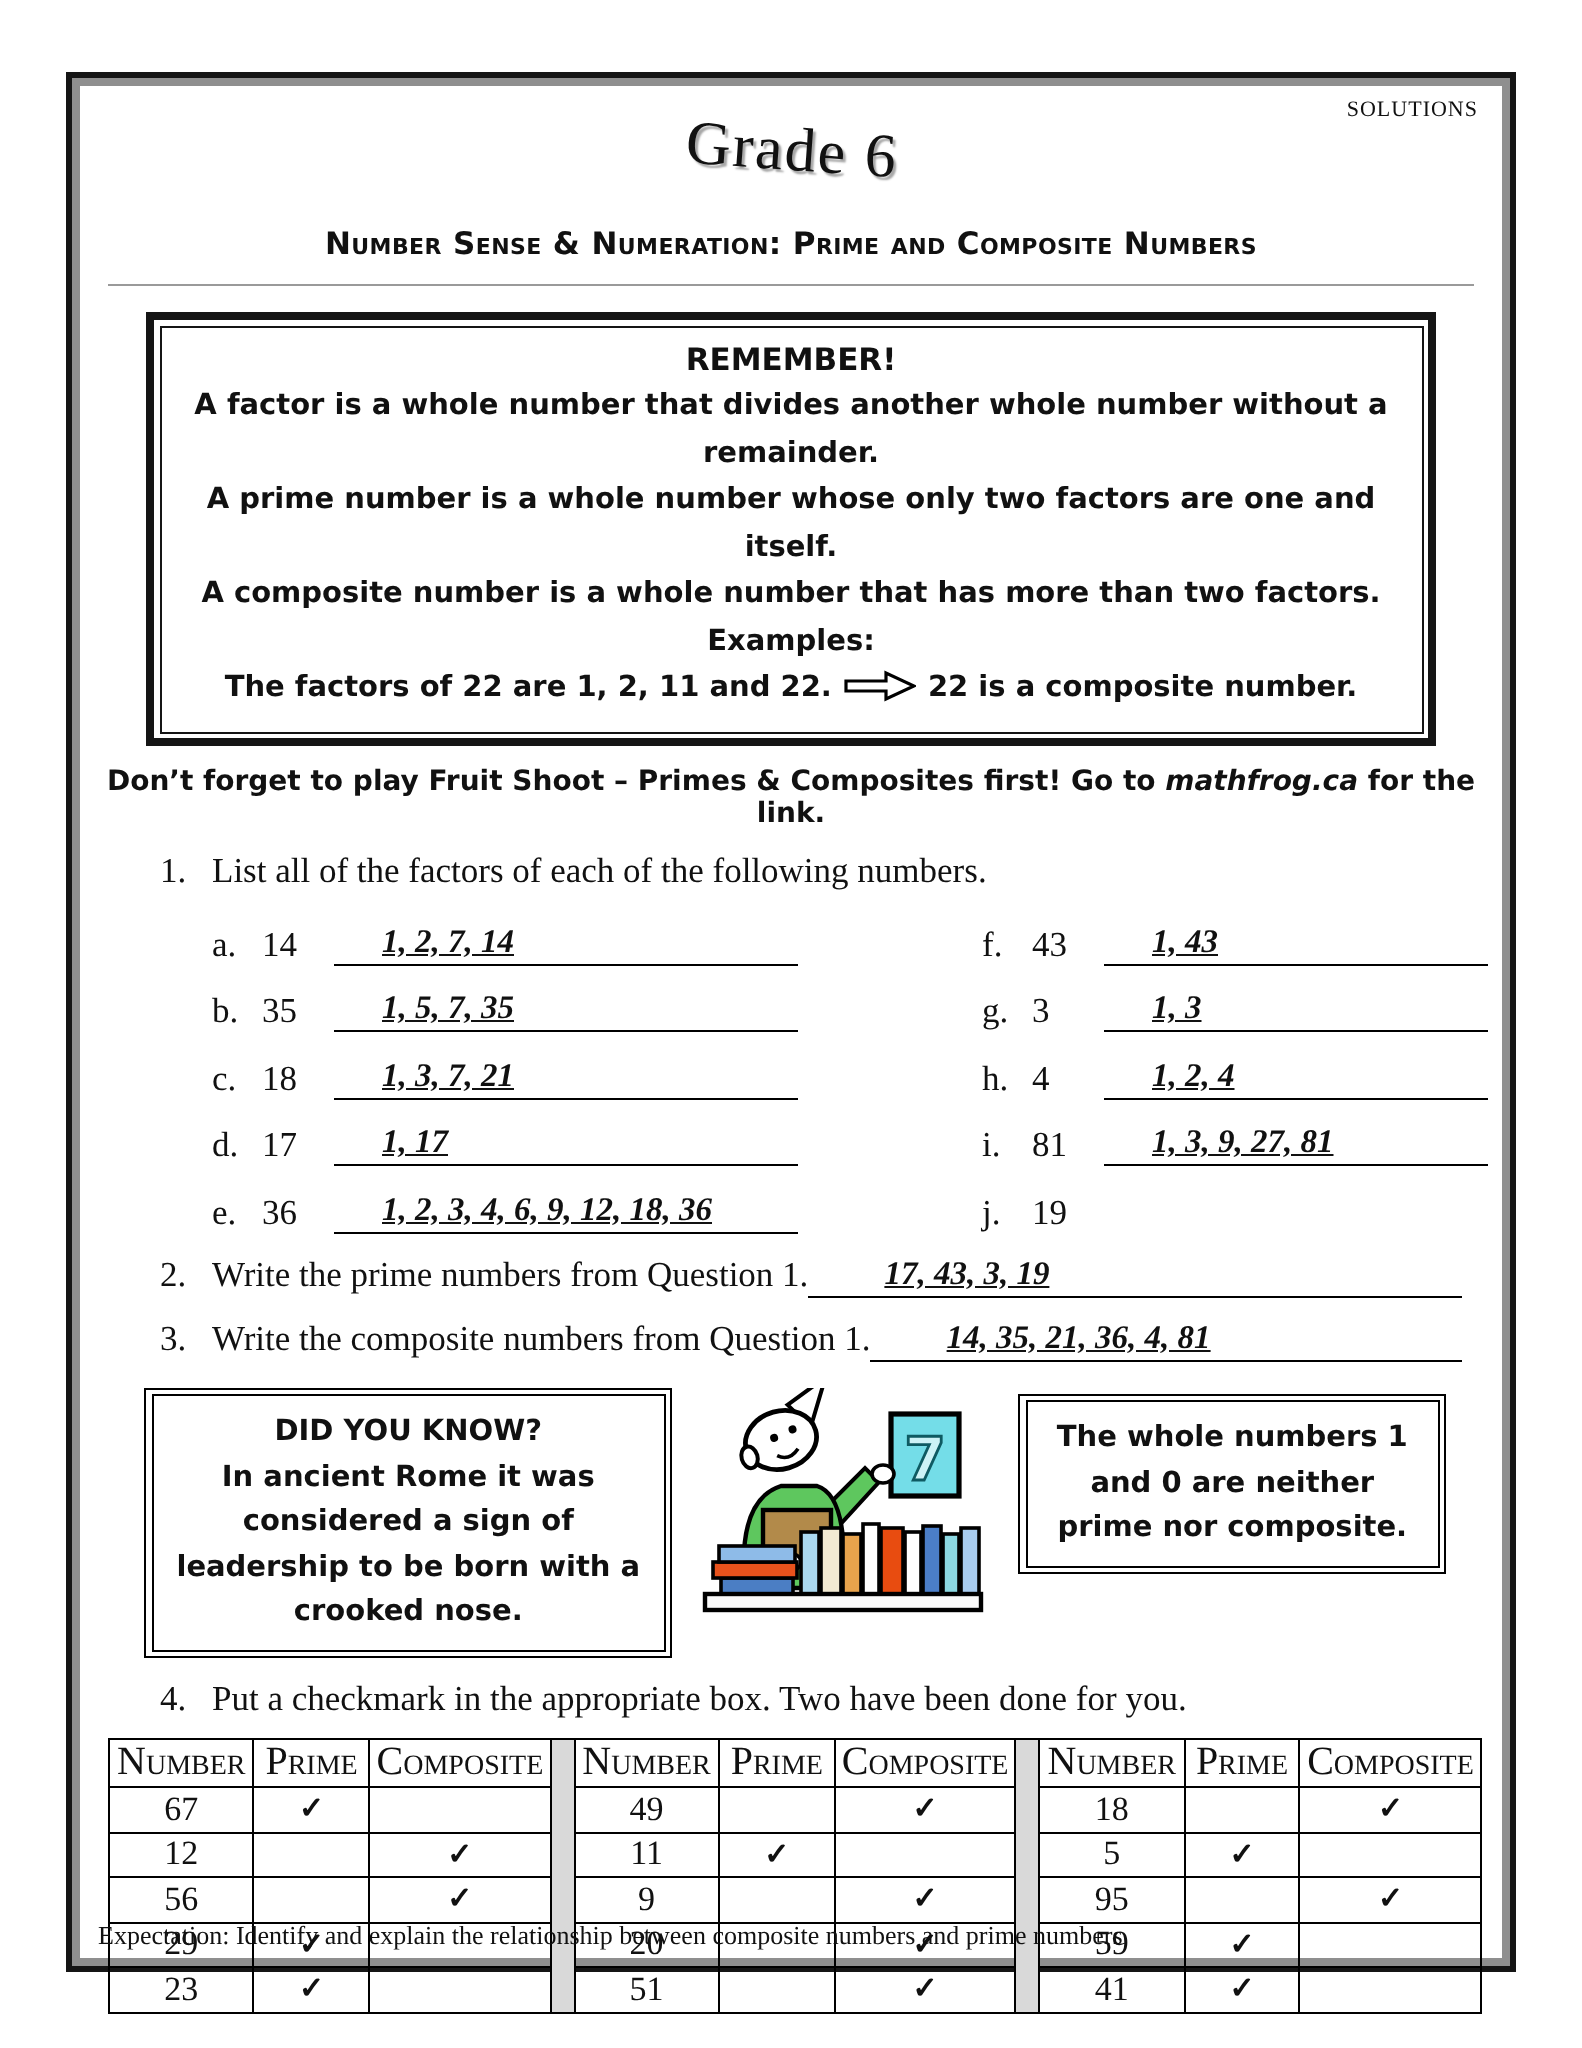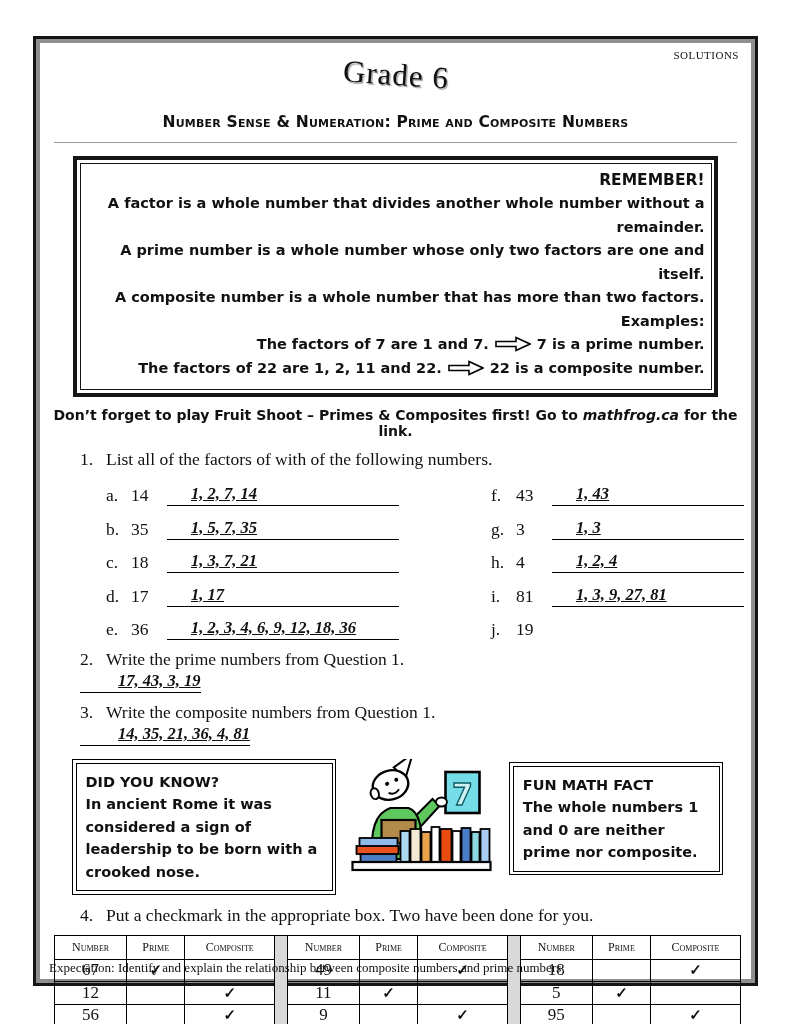--- a/index.html
+++ b/index.html
@@ -27,21 +27,21 @@
     text-shadow: 1.5px 1.5px 1px rgba(0,0,0,.35); letter-spacing: 1px;
   }
   .subtitle {
     text-align: center; font-variant: small-caps; font-size: 15.5px;
     letter-spacing: .2px; margin-top: 8px;
   }
   .rule { border: none; border-top: 1.5px solid #9a9a9a; margin: 11px 4px 0 4px; }
 
   .remember { margin: 13px 23px 0 23px; border: 4px solid #151515; padding: 2.5px; }
   .remember-inner {
-    border: 1.5px solid #151515; padding: 5px 6px 9px 6px; text-align: right;
+    border: 1.5px solid #151515; padding: 5px 6px 9px 6px; text-align: center;
     font-size: 14.5px; line-height: 23.5px;
   }
   .remember-inner .ttl { font-size: 15.5px; }
   .ex-line { white-space: nowrap; }
   .arrow-icon { vertical-align: -3px; margin: 0 6px; }
 
   .note { text-align: center; font-size: 14px; margin-top: 10px; }
 
   .q-prompt { font-size: 17.5px; margin: 10px 0 0 30px; }
   .q-num { display: inline-block; width: 26px; }
@@ -52,41 +52,41 @@
   .q1-item { display: flex; align-items: flex-end; height: 33.5px; font-size: 17.5px; }
   .q1-letter { width: 25px; }
   .q1-value { width: 36px; }
   .blank { border-bottom: 1.5px solid #000; padding: 0 0 1px 24px; }
   .q1-col-left .blank { width: 232px; }
   .q1-col-right .blank { width: 192px; }
   .answer {
     font-weight: bold; font-style: italic; text-decoration: underline;
     font-size: 16.5px; white-space: nowrap;
   }
-  .q-line { display: flex; align-items: flex-start; margin: 9px 10px 0 30px; font-size: 17.5px; flex-direction: column; }
+  .q-line { display: flex; align-items: center; margin: 9px 10px 0 30px; font-size: 17.5px; }
   .q-line .blank { flex: 1; padding-left: 38px; }
 
   .facts-row { display: flex; align-items: flex-start; margin: 13px 18px 0 22px; }
   .fact-box { border: 1.5px solid #000; padding: 2.5px; background: #fff; }
   .fact-inner {
-    border: 1px solid #000; padding: 7px 9px; text-align: left;
+    border: 1px solid #000; padding: 7px 9px; text-align: center;
     font-size: 14.5px; line-height: 22.5px;
   }
   .box-know { width: 282px; }
   .box-fact { width: 228px; margin-top: 3px; }
   .illus { width: 147px; margin: 0 14px 0 12px; flex: none; }
 
   .checkmark-table {
     border-collapse: collapse; margin: 9px 0 0 4px; table-layout: fixed;
   }
   .checkmark-table th, .checkmark-table td {
     border: 1.3px solid #000; text-align: center; padding: 0;
   }
   .checkmark-table th {
-    font-variant: small-caps; font-weight: normal; font-size: 12px; height: 24px;
+    font-variant: small-caps; font-weight: normal; font-size: 20px; height: 24px;
   }
   .checkmark-table td { height: 22.5px; font-size: 17px; margin-top: 28px; }
   td.check { font-size: 15px; font-weight: bold; }
   .sep { background: #d9d9d9; border-top: none !important; border-bottom: none !important; }
   tr.header-row .sep { border-top: 1.3px solid #000 !important; }
   tr:last-child .sep { border-bottom: 1.3px solid #000 !important; }
 
   .footer { position: absolute; left: 9px; bottom: 3px; font-size: 13px; }
 </style>
 </head>
@@ -106,38 +106,33 @@
     <hr class="rule">
 
     <div class="remember">
       <div class="remember-inner comic">
         <div class="ttl">REMEMBER!</div>
         <div><span>A </span><b>factor</b><span> is a whole number that divides another whole number without a remainder.</span></div>
         <div><span>A </span><b>prime number</b><span> is a whole number whose only two factors are one and itself.</span></div>
         <div><span>A </span><b>composite number</b><span> is a whole number that has more than two factors.</span></div>
         <div><b>Examples:</b></div>
         <div class="ex-line">
-          <span>The factors of 7 are 1 and 7.</span><svg class="arrow-icon" width="36" height="16" viewBox="0 0 36 16">
-              <path d="M1,5.5 H21 V1.5 L35,8 L21,14.5 V10.5 H1 Z" fill="#fff" stroke="#000" stroke-width="1.6"></path>
-            </svg><span>7 is a </span><b>prime number</b><b>.</b>
-        </div>
-        <div class="ex-line">
           <span>The factors of 22 are 1, 2, 11 and 22.</span><svg class="arrow-icon" width="36" height="16" viewBox="0 0 36 16">
               <path d="M1,5.5 H21 V1.5 L35,8 L21,14.5 V10.5 H1 Z" fill="#fff" stroke="#000" stroke-width="1.6"></path>
             </svg><span>22 is a </span><b>composite number</b><b>.</b>
         </div>
       </div>
     </div>
 
     <div class="note comic">
       <span>Don’t forget to play </span><b>Fruit Shoot – Primes &amp; Composites</b><span> first! Go to </span><i>mathfrog.ca</i><span> for the link.</span>
     </div>
 
     <div class="q-prompt">
-      <span class="q-num">1.</span><span>List all of the factors of with of the following numbers.</span>
+      <span class="q-num">1.</span><span>List all of the factors of each of the following numbers.</span>
     </div>
     <div class="q1-grid">
       <div class="q1-col-left">
         <div class="q1-item">
             <span class="q1-letter">a.</span>
             <span class="q1-value">14</span>
             <span class="blank"><span class="answer">1, 2, 7, 14</span></span>
           </div>
         <div class="q1-item">
             <span class="q1-letter">b.</span>
@@ -244,21 +239,20 @@
           <rect x="111" y="69" width="9" height="34" fill="#4b7ec8" stroke="#000" stroke-width="1.8"></rect>
           <rect x="121" y="73" width="8" height="30" fill="#8cd8e2" stroke="#000" stroke-width="1.8"></rect>
           <rect x="130" y="70" width="9" height="33" fill="#a8ccf0" stroke="#000" stroke-width="1.8"></rect>
         </g>
 
         <rect x="2" y="103" width="138" height="8" fill="#fafafa" stroke="#000" stroke-width="2.2"></rect>
       </svg>
 
       <div class="fact-box box-fact">
         <div class="fact-inner comic">
-          <div>FUN MATH FACT</div>
           <div>The whole numbers 1 and 0 are neither prime nor composite.</div>
         </div>
       </div>
     </div>
 
     <div class="q-prompt">
       <span class="q-num">4.</span><span>Put a checkmark in the appropriate box. Two have been done for you.</span>
     </div>
 
     <table class="checkmark-table">

